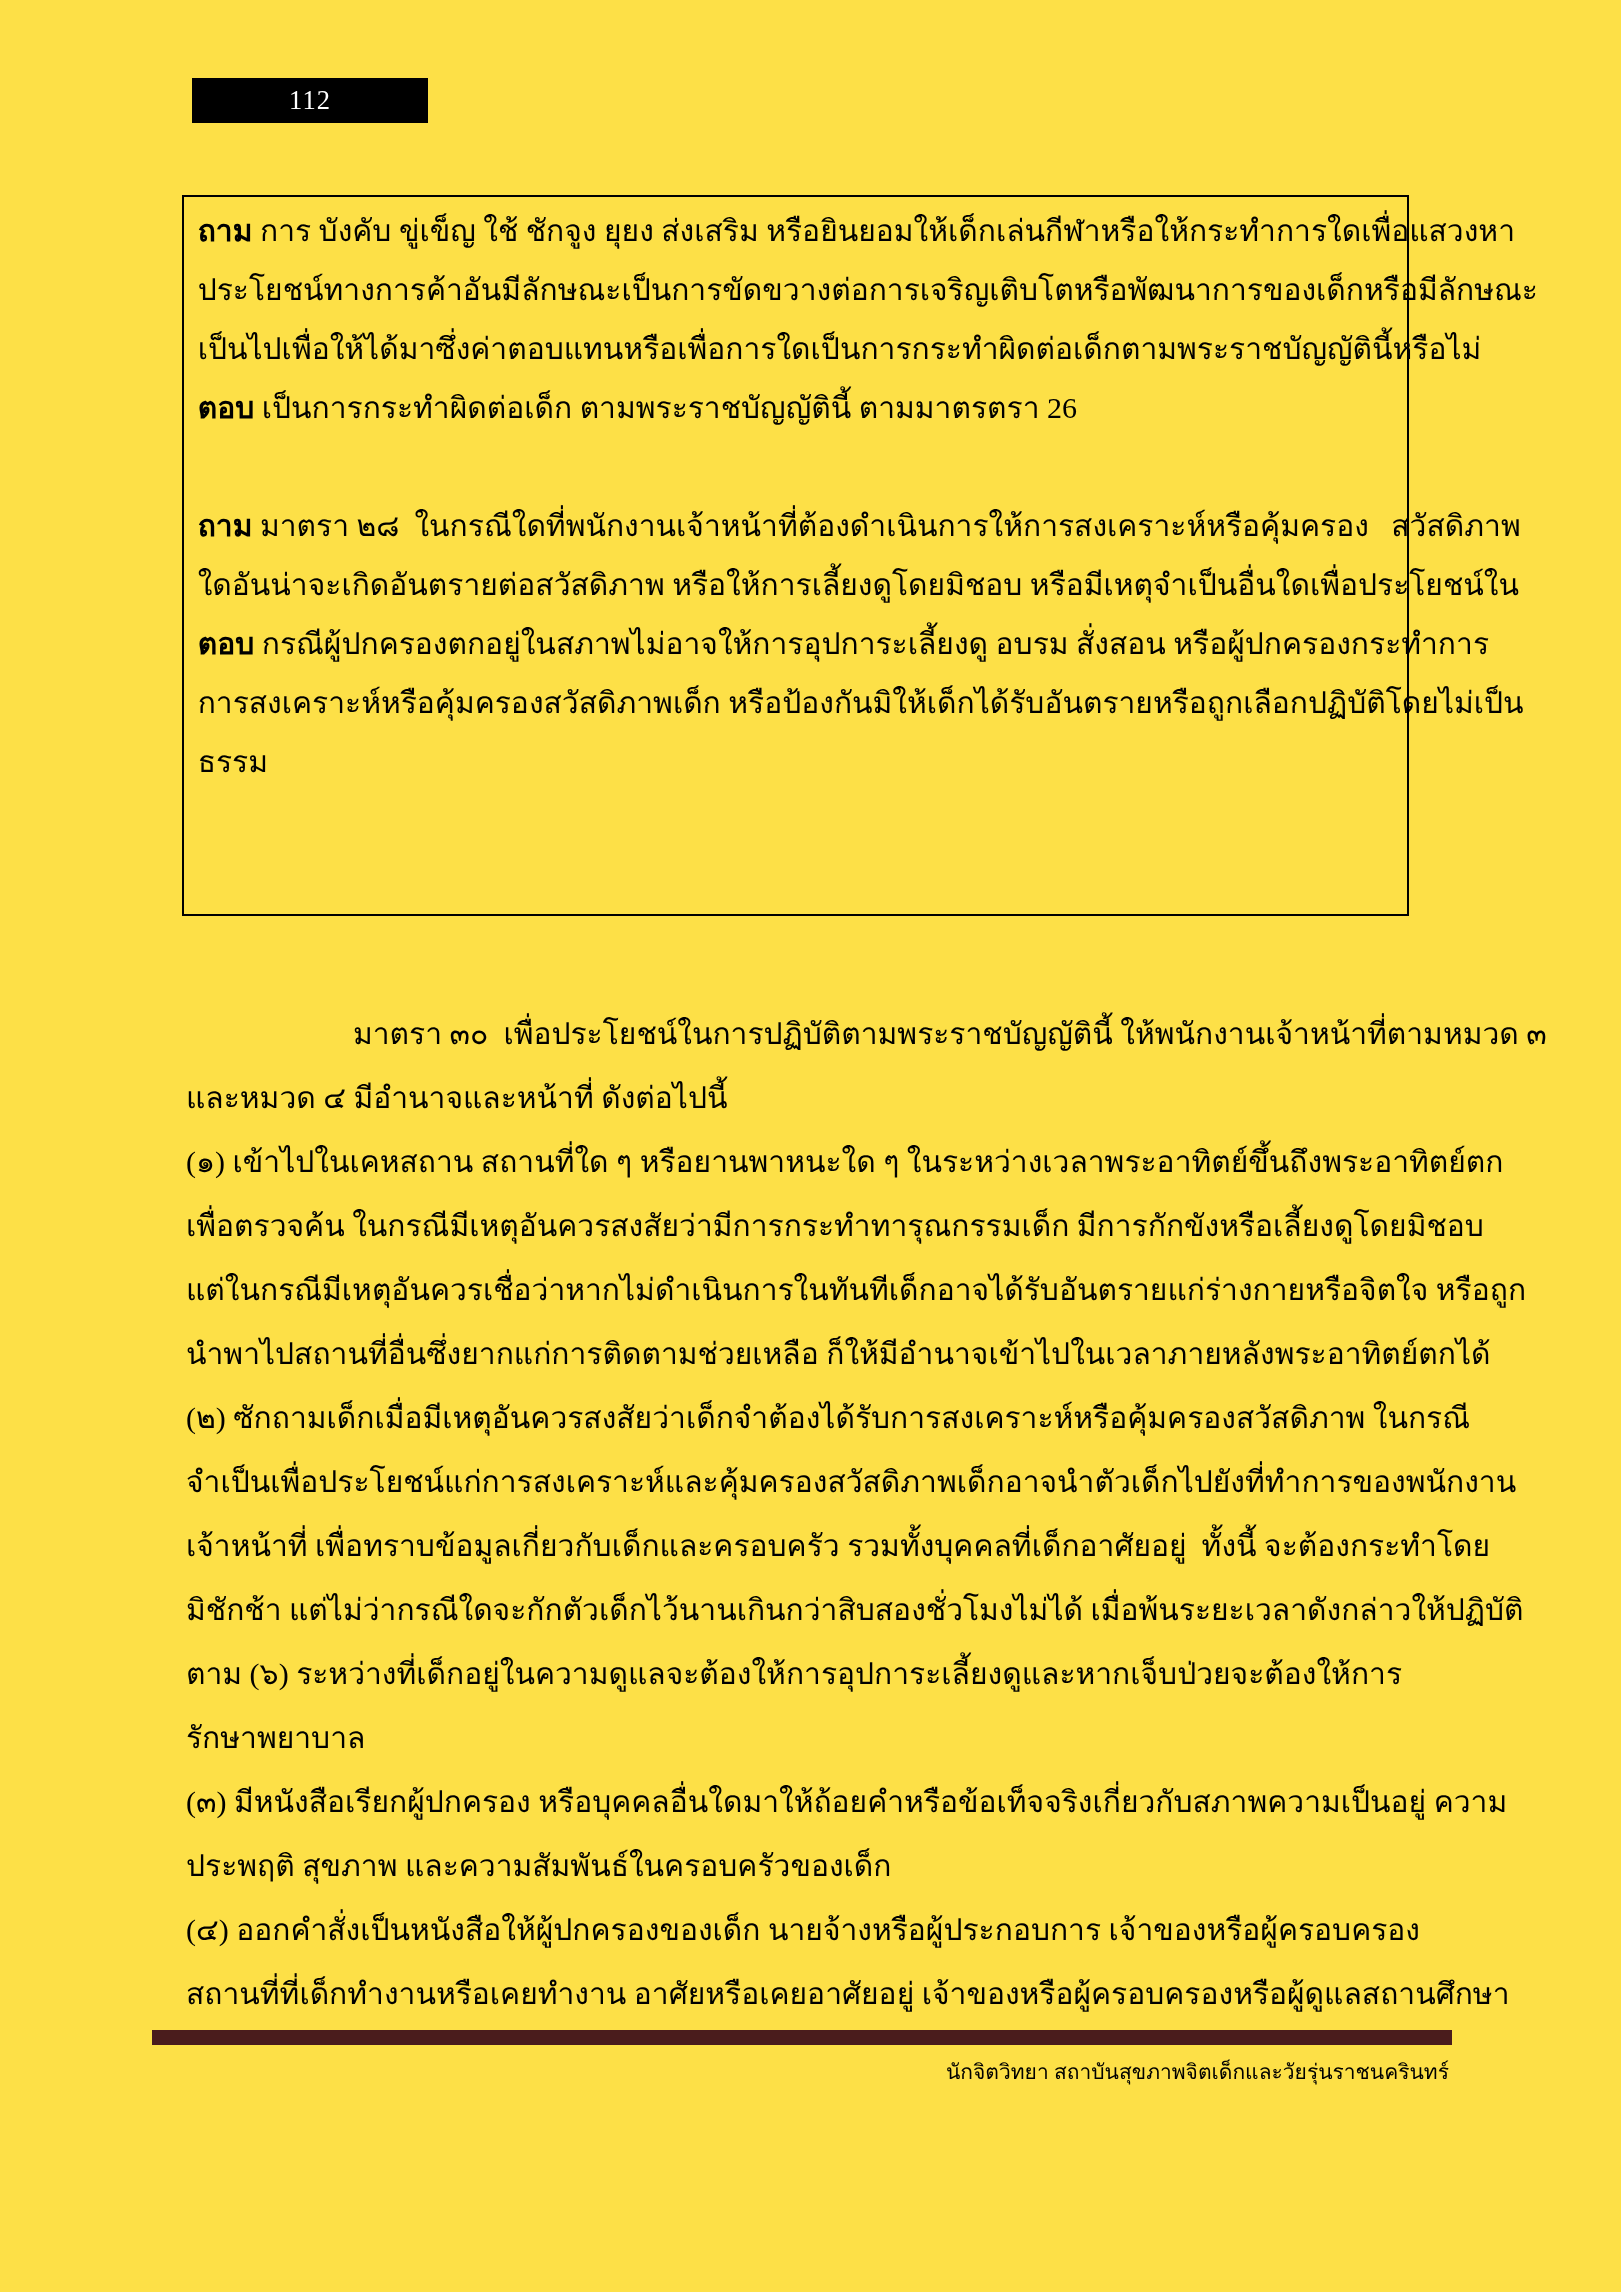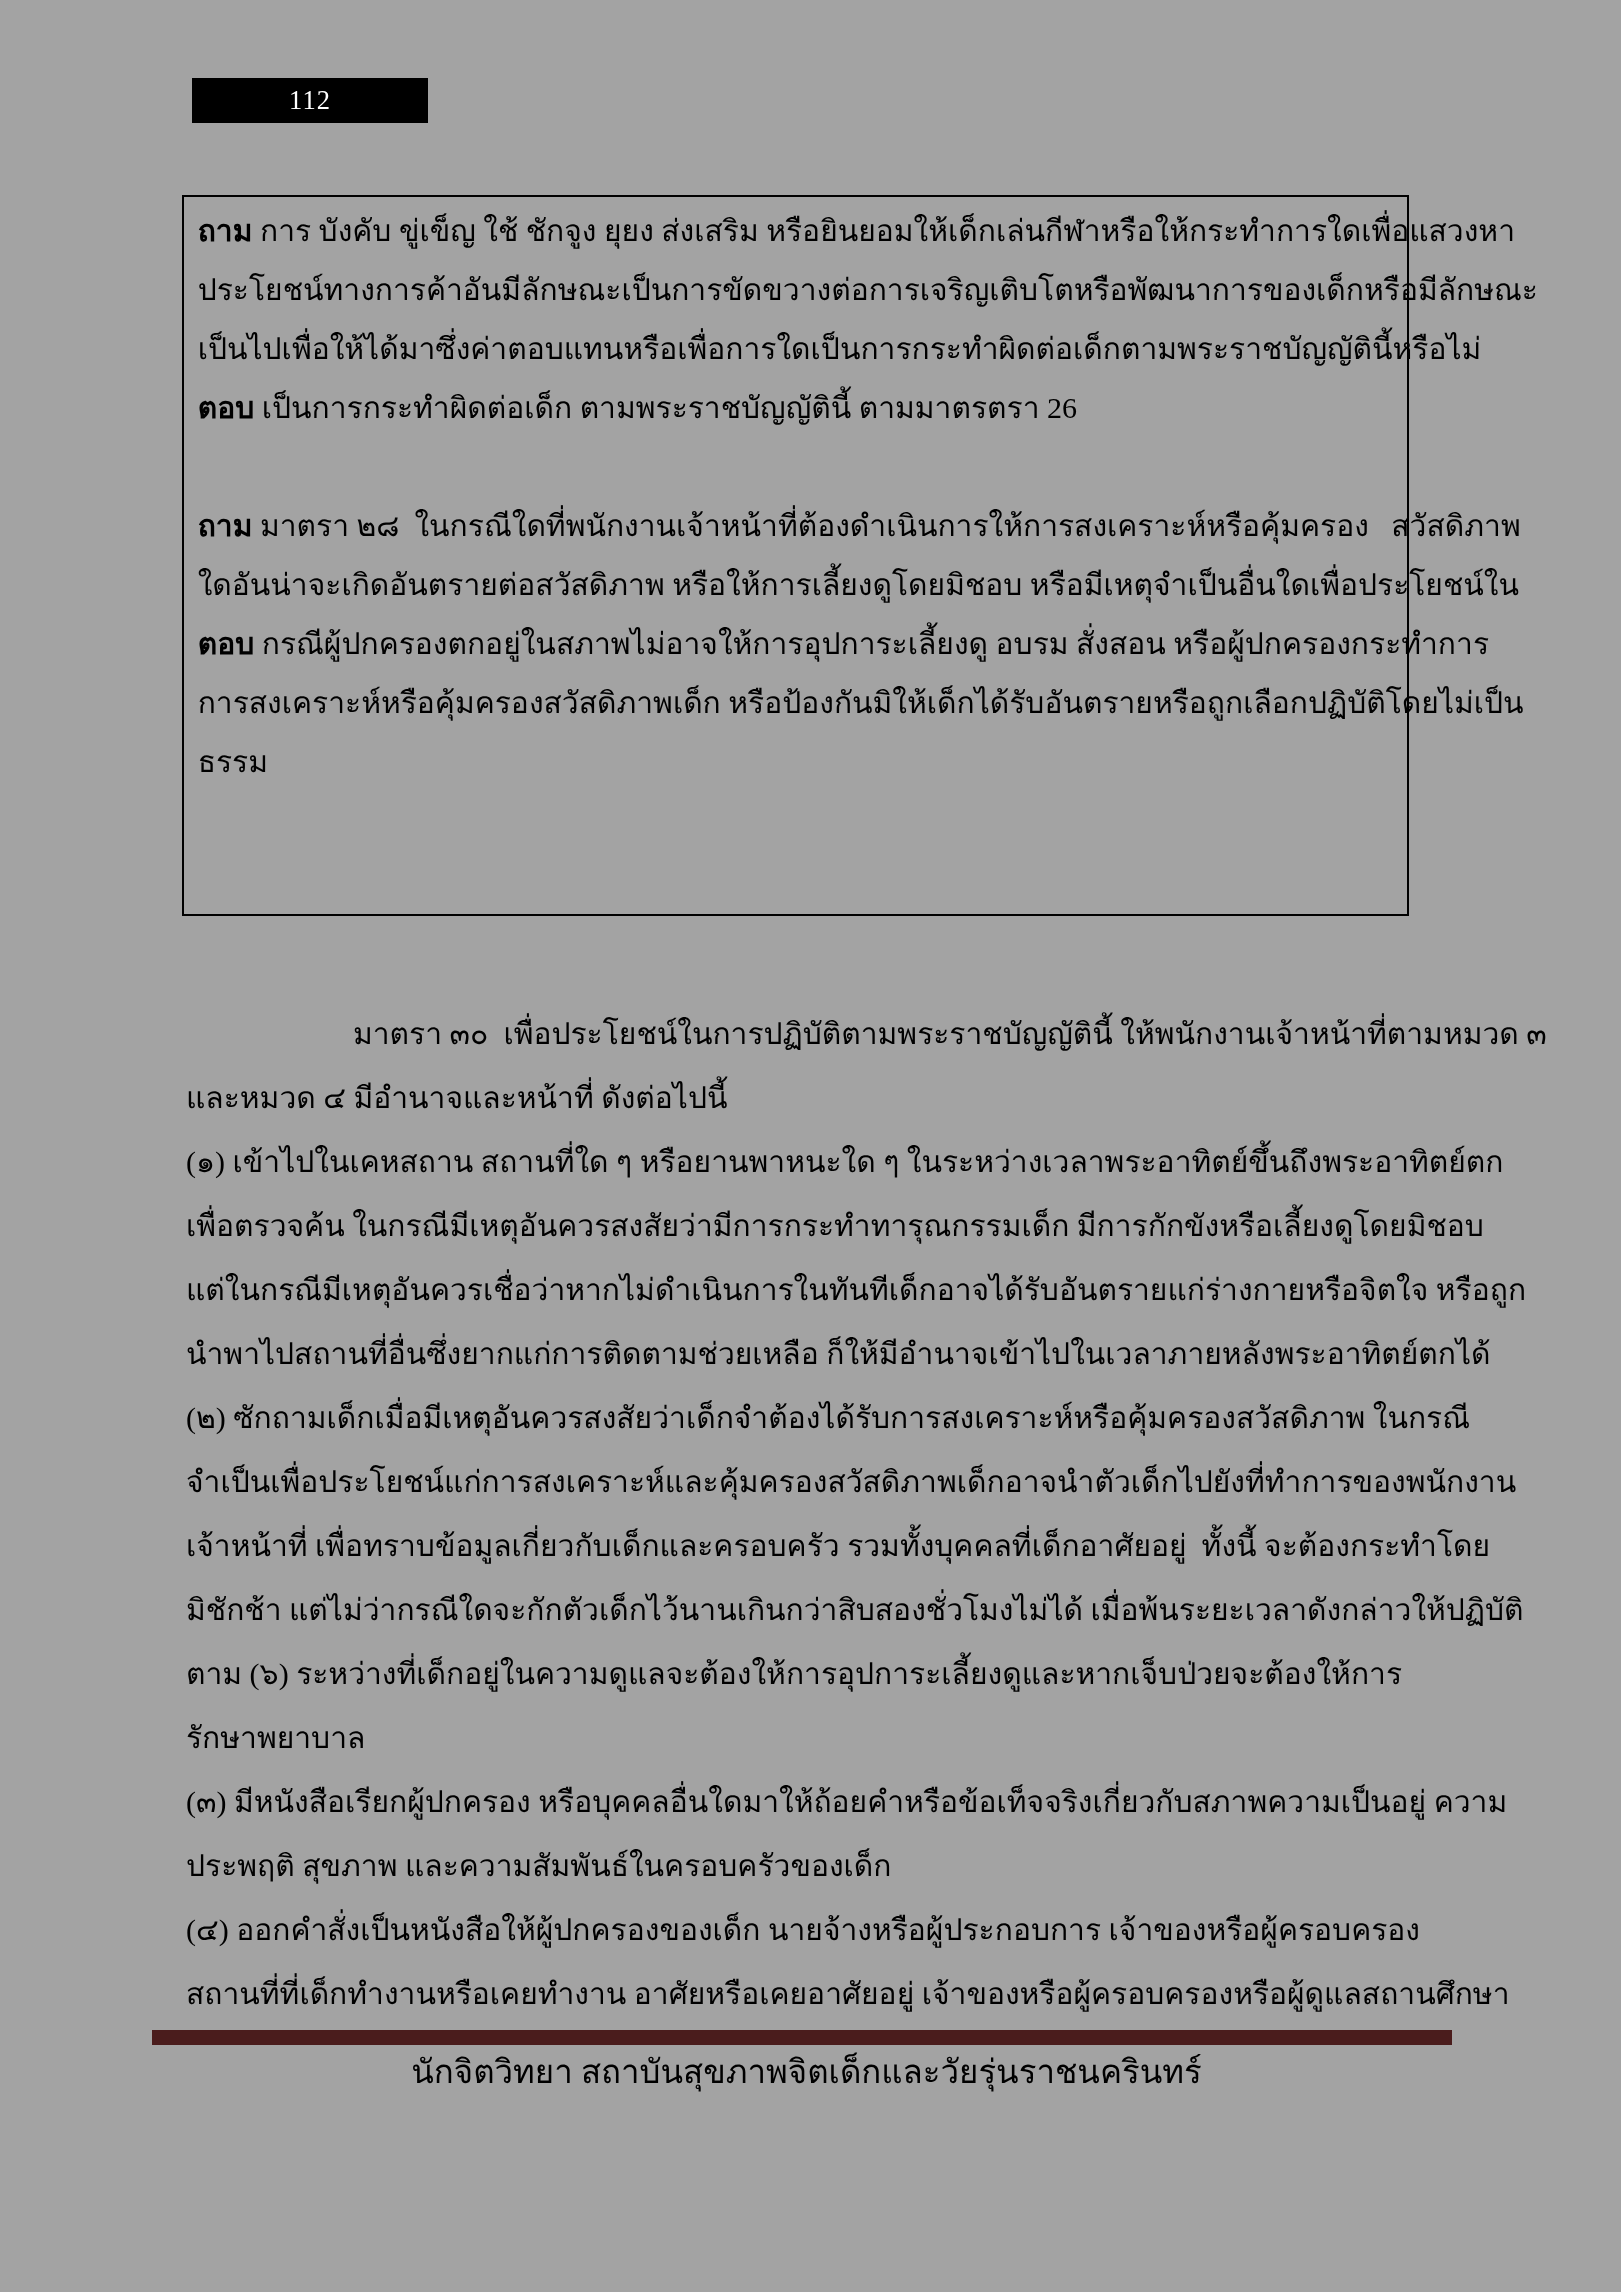--- a/index.html
+++ b/index.html
@@ -1,21 +1,21 @@
 <!DOCTYPE html>
 <html><head>
 <meta charset="utf-8">
 <style>
   html, body { margin: 0; padding: 0; background: #888; }
   .page {
     position: relative;
     width: 1621px;
     height: 2293px;
     margin: 0 auto;
-    background: #a3a3a3;
+    background: #fde047;
     overflow: hidden;
     font-family: "Liberation Serif", "DejaVu Serif", serif;
     color: #000;
   }
   .page-number-box {
     position: absolute;
     left: 192px;
     top: 78px;
     width: 236px;
     height: 45px;
@@ -61,25 +61,25 @@
   .footer-bar {
     position: absolute;
     left: 152px;
     top: 2030px;
     width: 1300px;
     height: 14.7px;
     background: #4a1c1c;
   }
   .footer-credit {
     position: absolute;
-    left: 174px;
+    left: 184px;
     top: 2052px;
     width: 1265px;
-    text-align: center;
-    font-size: 33px;
+    text-align: right;
+    font-size: 21px;
     line-height: 41px;
     white-space: pre;
   }
 </style>
 </head>
 <body>
 
 <div class="page">
 
   <div class="page-number-box">

